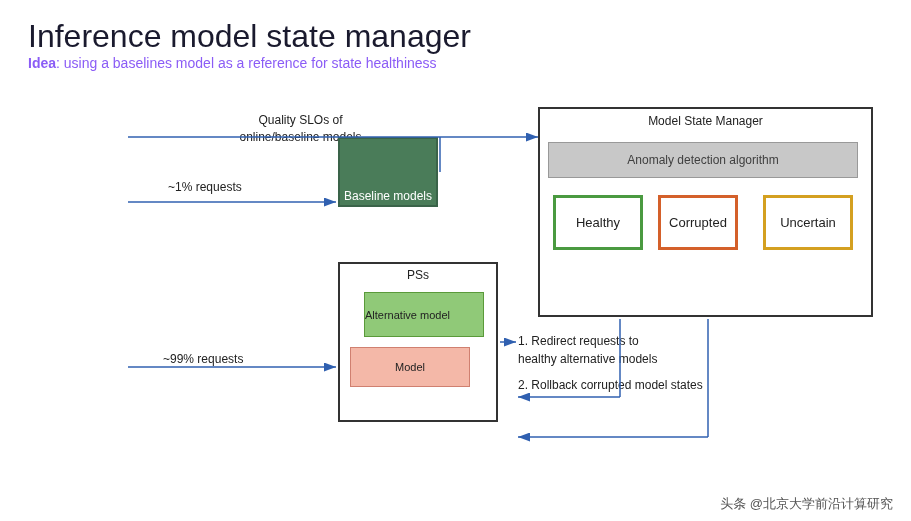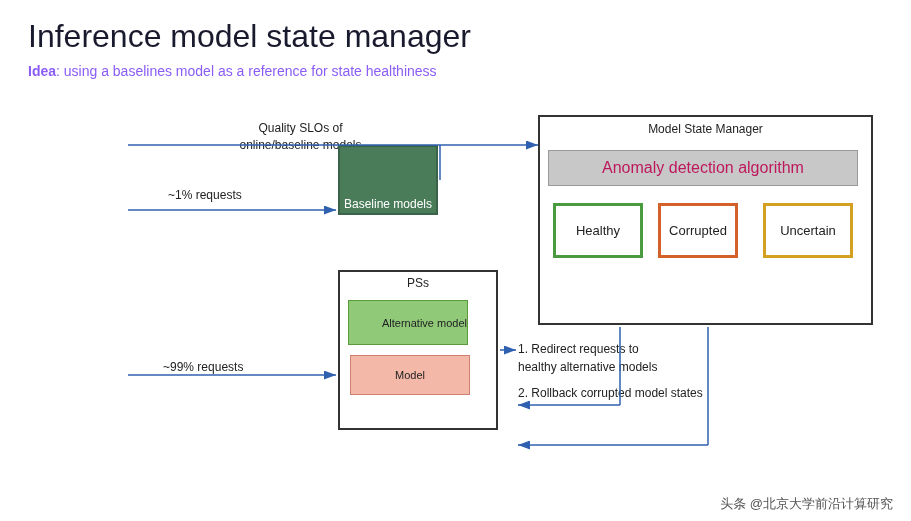--- a/index.html
+++ b/index.html
@@ -16,21 +16,20 @@
       width: 911px;
       height: 521px;
       padding: 18px 28px 10px 28px;
       position: relative;
     }
 
     .title {
       font-size: 32px;
       font-weight: 400;
       color: #1a1a2e;
-      margin-bottom: 8px;
       font-family: Arial, sans-serif;
     }
 
     .idea-line {
       font-size: 14px;
       color: #8b5cf6;
       margin-bottom: 16px;
     }
     .idea-line strong {
       font-weight: bold;
@@ -96,29 +95,29 @@
     .ps-label {
       font-size: 12px;
       text-align: center;
       margin-top: 4px;
       color: #222;
     }
 
     
     .alt-model-box {
       position: absolute;
-      left: 320px;
+      left: 336px;
       top: 205px;
       width: 120px;
       height: 45px;
       background: #90c978;
       border: 1px solid #5a9a3a;
       display: flex;
       align-items: center;
-      justify-content: flex-end;
+      justify-content: flex-start;
       text-align: center;
     }
     .alt-model-box span {
       font-size: 11px;
       color: #222;
     }
 
     
     .model-box {
       position: absolute;
@@ -162,22 +161,22 @@
       top: 55px;
       width: 310px;
       height: 36px;
       background: #c8c8c8;
       border: 1px solid #999;
       display: flex;
       align-items: center;
       justify-content: center;
     }
     .anomaly-box span {
-      font-size: 16px;
-      color: #be185d;
+      font-size: 12px;
+      color: #404040;
     }
 
     
     .healthy-box {
       position: absolute;
       left: 525px;
       top: 108px;
       width: 90px;
       height: 55px;
       border: 3px solid #4a9a40;

